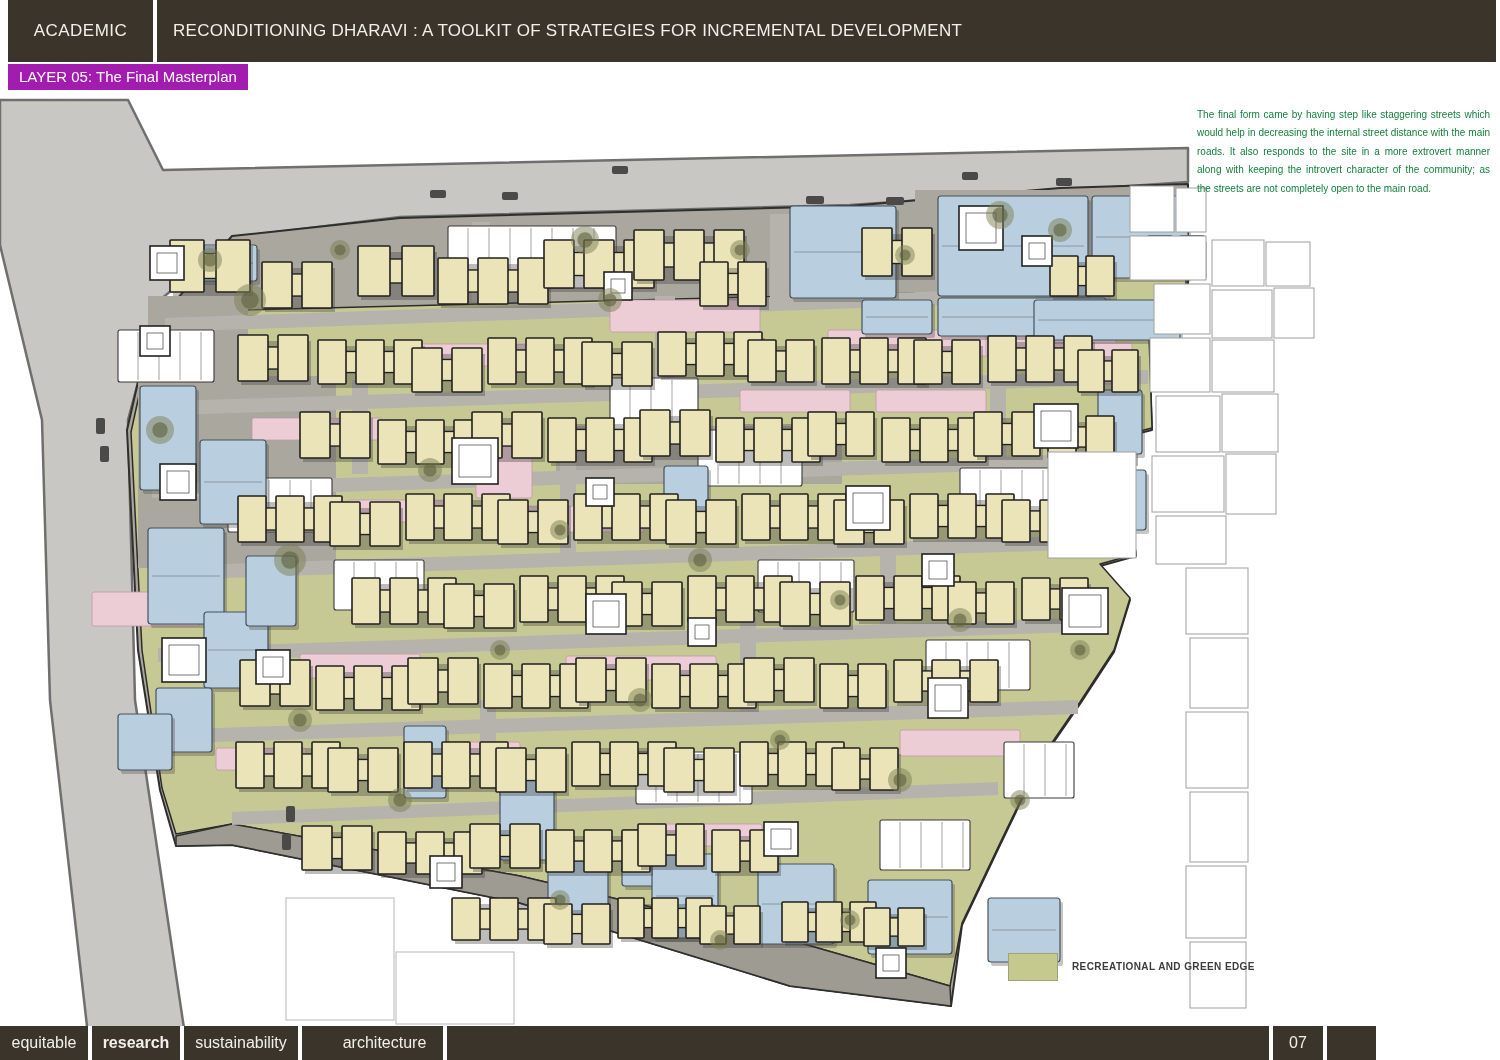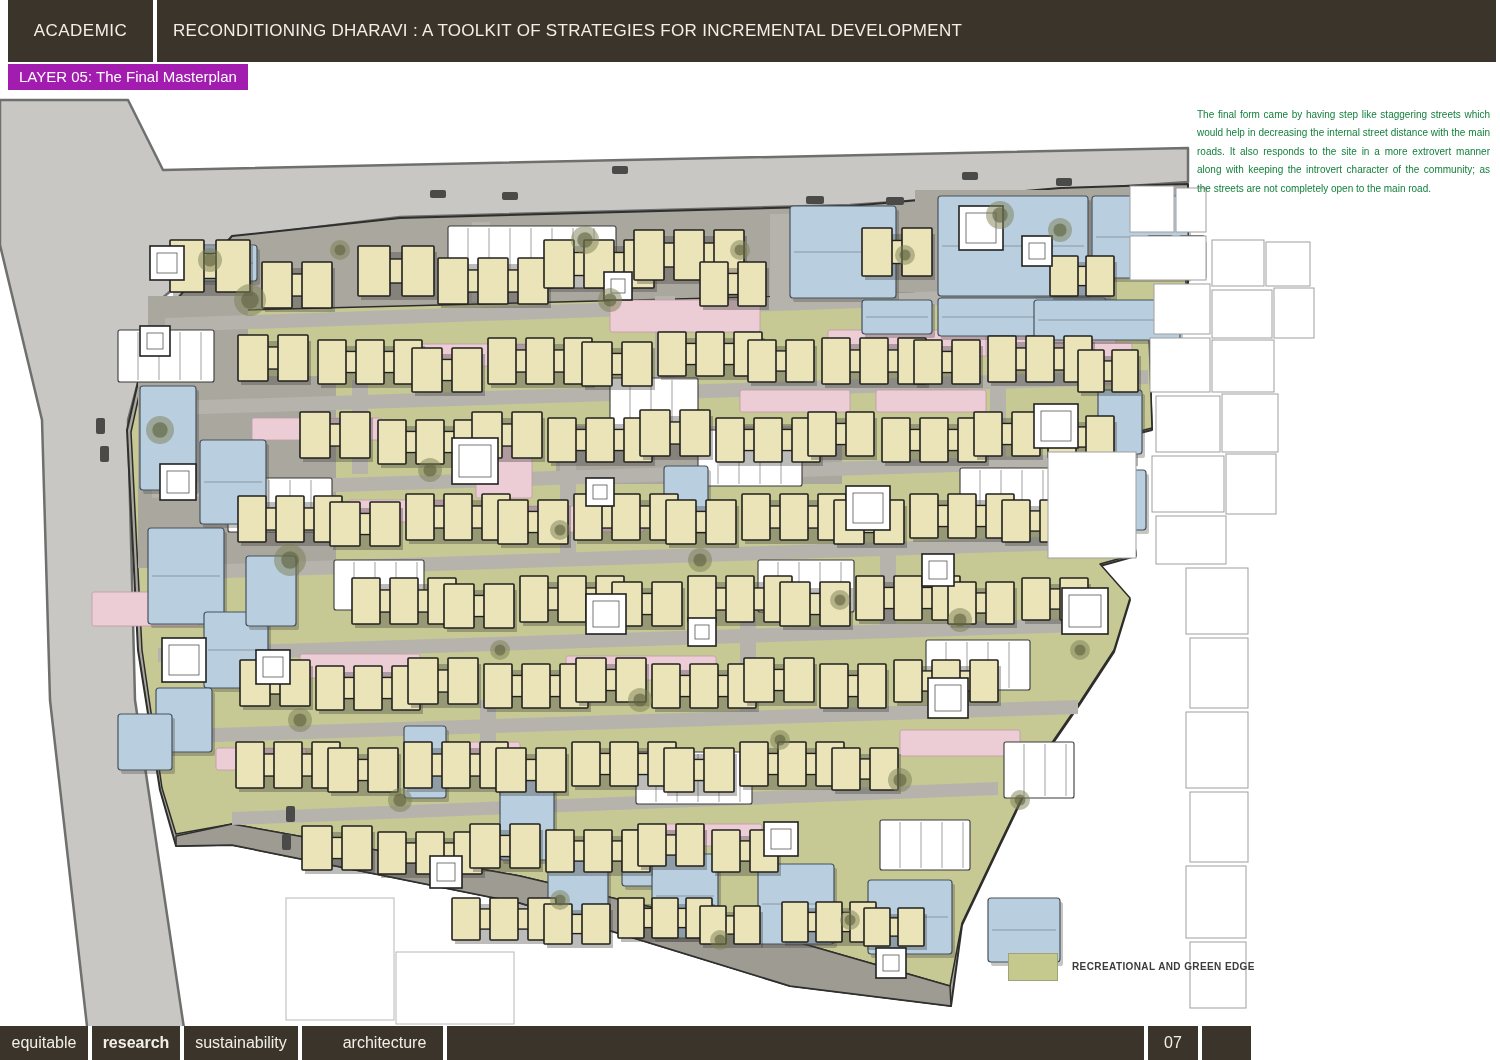--- a/index.html
+++ b/index.html
@@ -17,21 +17,21 @@
              font-size:15px;padding:4px 11px;line-height:18px;}
   
   .desc{position:absolute;left:1197px;top:106px;width:293px;font-size:10px;
         line-height:18.4px;color:#15803d;text-align:justify;}
   
   .legend{position:absolute;left:1008px;top:953px;}
   .legend-row{display:flex;align-items:center;margin-bottom:7px;height:27px;}
   .legend-sw{width:48px;height:26px;margin-right:14px;border:1px solid rgba(90,90,90,.35);}
   .legend-label{font-size:10px;letter-spacing:.4px;color:#3c3c3c;font-weight:bold;}
   
-  .botbar{position:absolute;left:0;bottom:0;width:1251px;height:34px;display:flex;background:#be185d;}
+  .botbar{position:absolute;left:0;bottom:0;width:1376px;height:34px;display:flex;background:#be185d;}
   .botbar .seg{height:34px;justify-content:center;font-size:16px;}
   .botbar .vgap{height:34px;}
   .t-equitable{width:88px;}.t-research{width:88px;font-weight:bold;}.t-sustainability{width:114px;}
   .t-architecture{width:117px;padding-left:24px;}.t-fill{flex:1;}.t-page{width:50px;}.t-end{width:49px;}
   
   #map{position:absolute;left:0;top:0;width:1500px;height:1060px;}
 </style>
 </head>
 <body>
 

